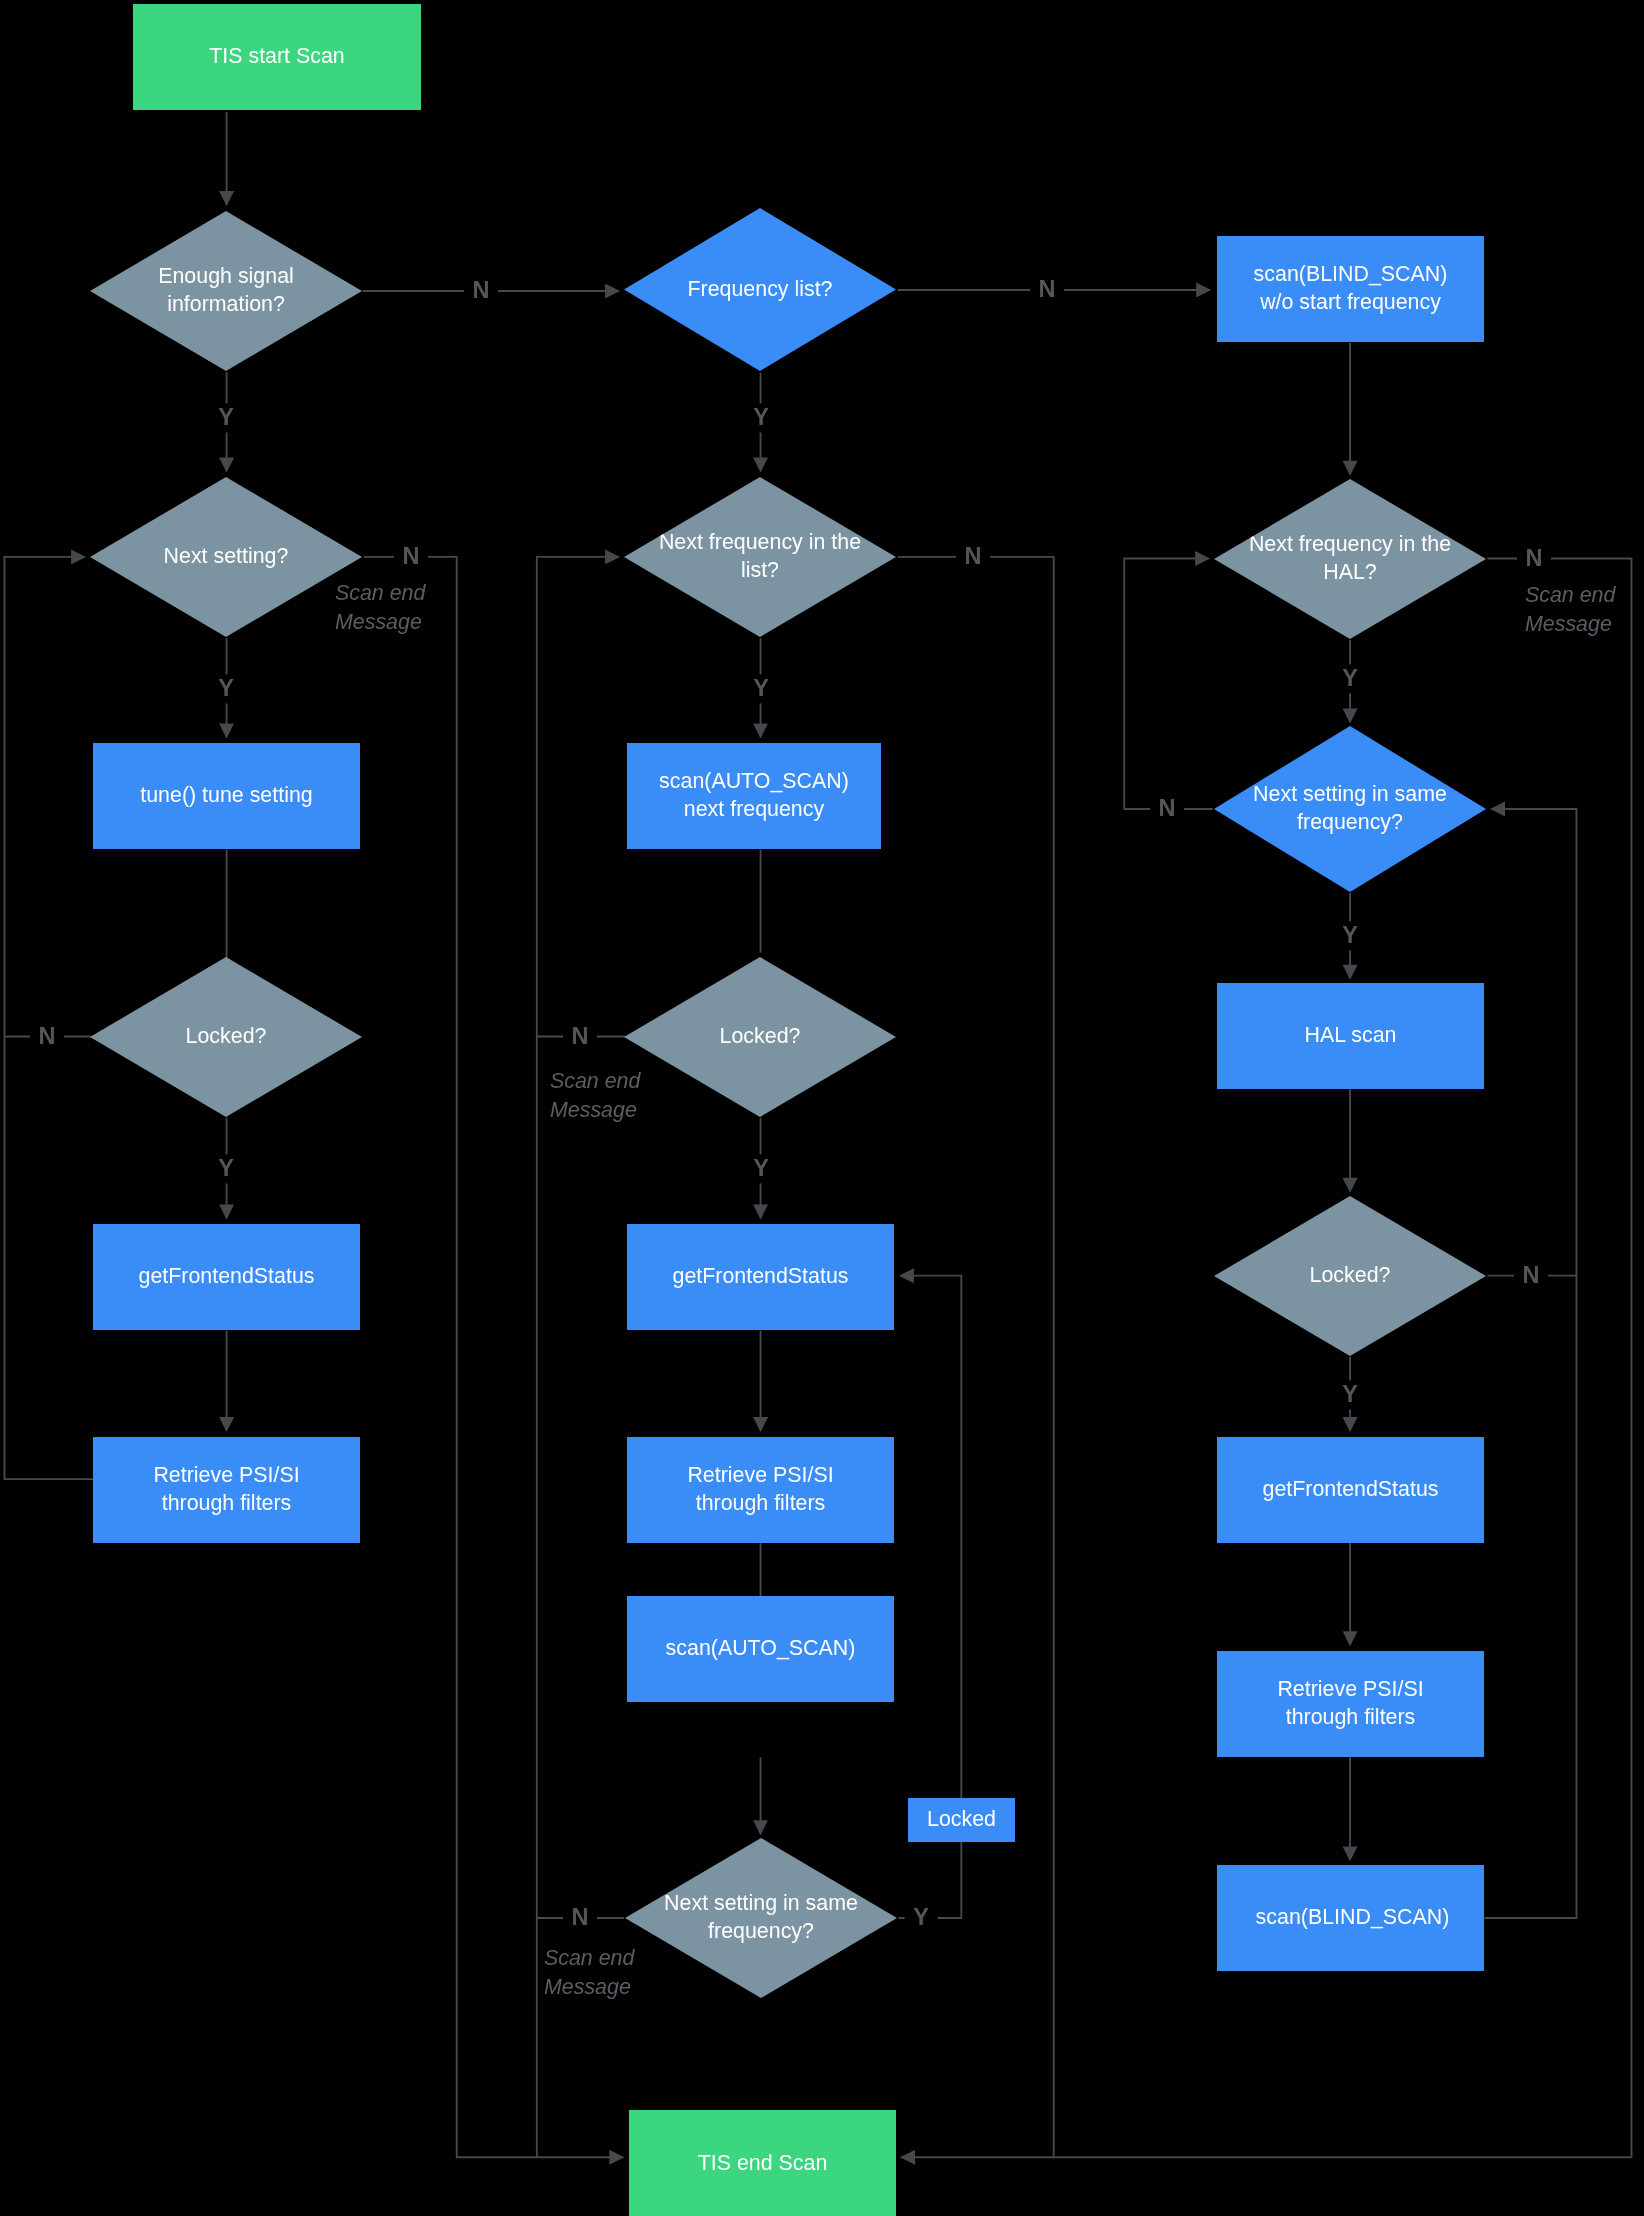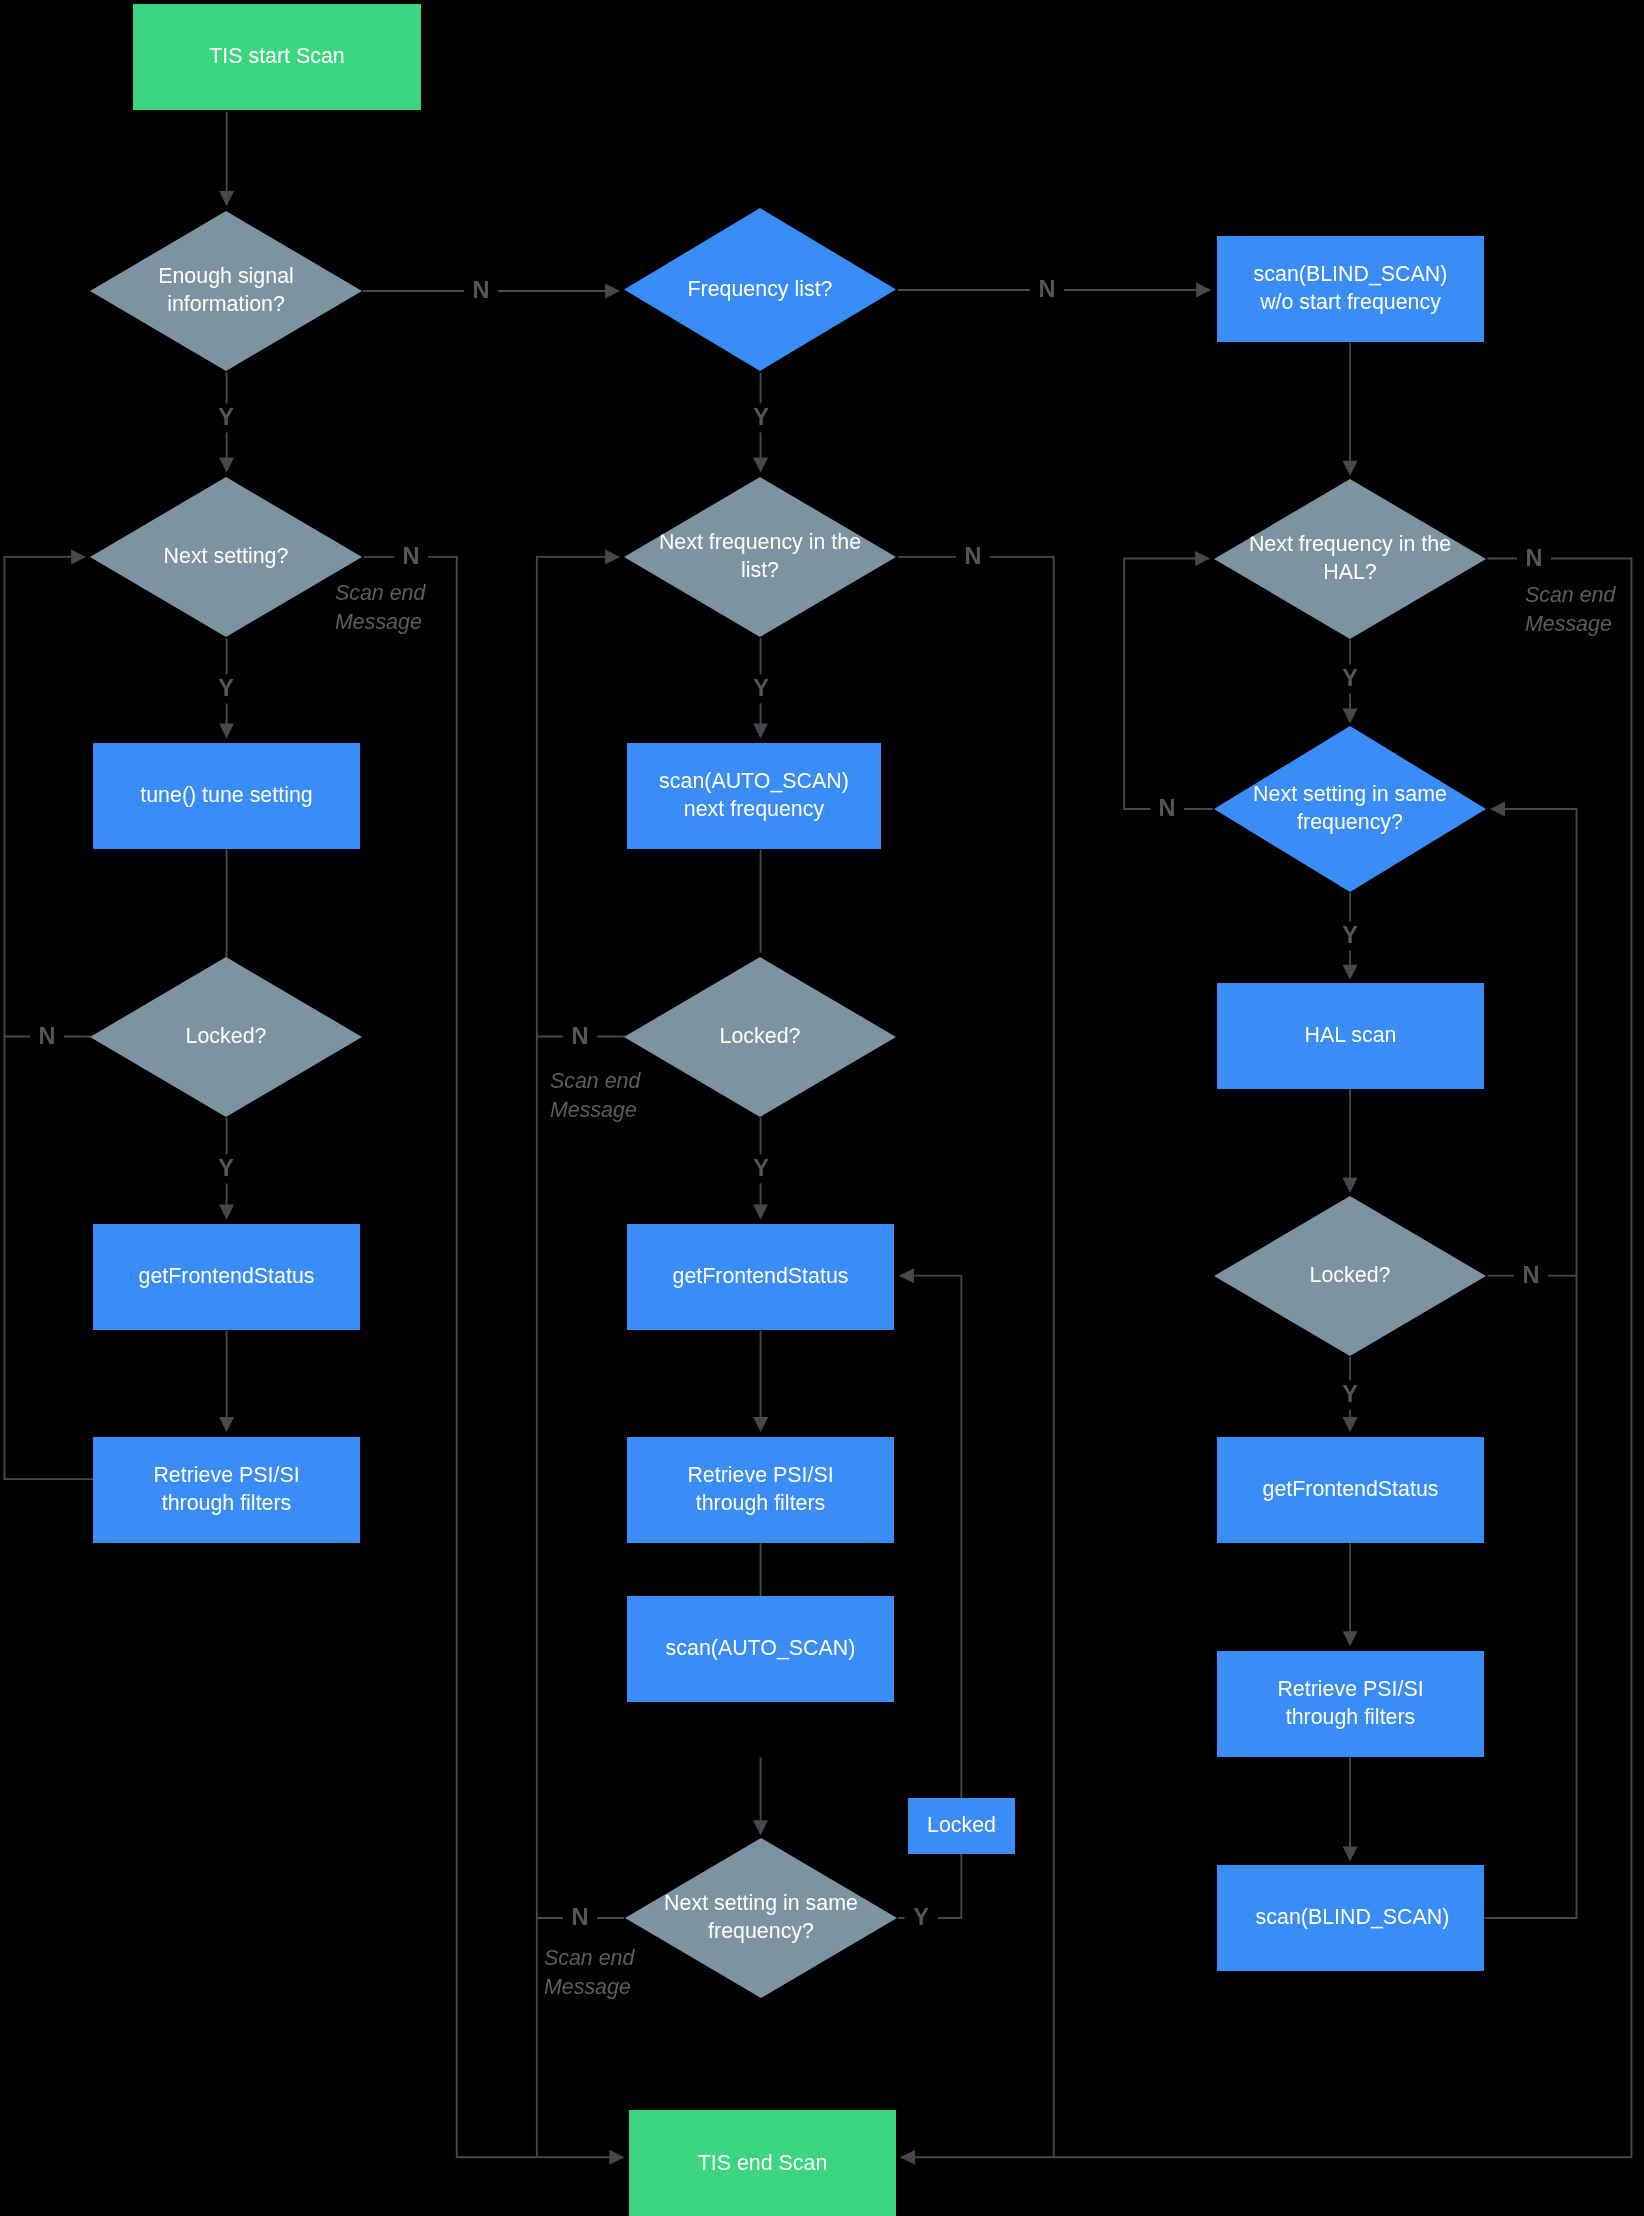--- a/index.html
+++ b/index.html
@@ -97,21 +97,21 @@
   <div class="node rect blue" style="left:627px;top:743px;width:254px;height:106px;">scan(AUTO_SCAN) next frequency</div>
 
   <div class="node diamond gray" style="left:624px;top:957px;width:272px;height:160px;">Locked?</div>
 
   <div class="node rect blue" style="left:627px;top:1224px;width:267px;height:106px;">getFrontendStatus</div>
 
   <div class="node rect blue" style="left:627px;top:1437px;width:267px;height:106px;">Retrieve PSI/SI through filters</div>
 
   <div class="node rect blue" style="left:627px;top:1596px;width:267px;height:106px;">scan(AUTO_SCAN)</div>
 
-  <div class="node rect blue locktag" style="left:908px;top:1798px;width:107px;height:56px;padding:0;">Locked</div>
+  <div class="node rect blue locktag" style="left:908px;top:1798px;width:107px;height:44px;padding:0;">Locked</div>
 
   <div class="node diamond gray" style="left:625px;top:1838px;width:272px;height:160px;">Next setting in same frequency?</div>
 
   <div class="node rect green" style="left:629px;top:2110px;width:267px;height:107px;">TIS end Scan</div>
 
   <div class="node diamond gray" style="left:1214px;top:479px;width:272px;height:160px;">Next frequency in the HAL?</div>
 
   <div class="node rect blue" style="left:1217px;top:236px;width:267px;height:106px;">scan(BLIND_SCAN) w/o start frequency</div>
 
   <div class="node diamond blue" style="left:1214px;top:726px;width:272px;height:166px;">Next setting in same frequency?</div>

